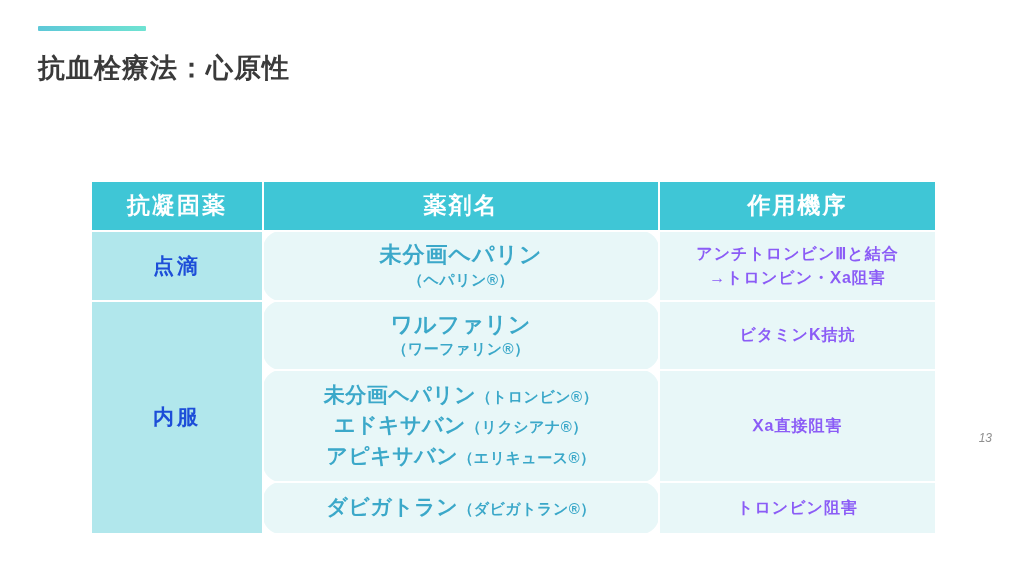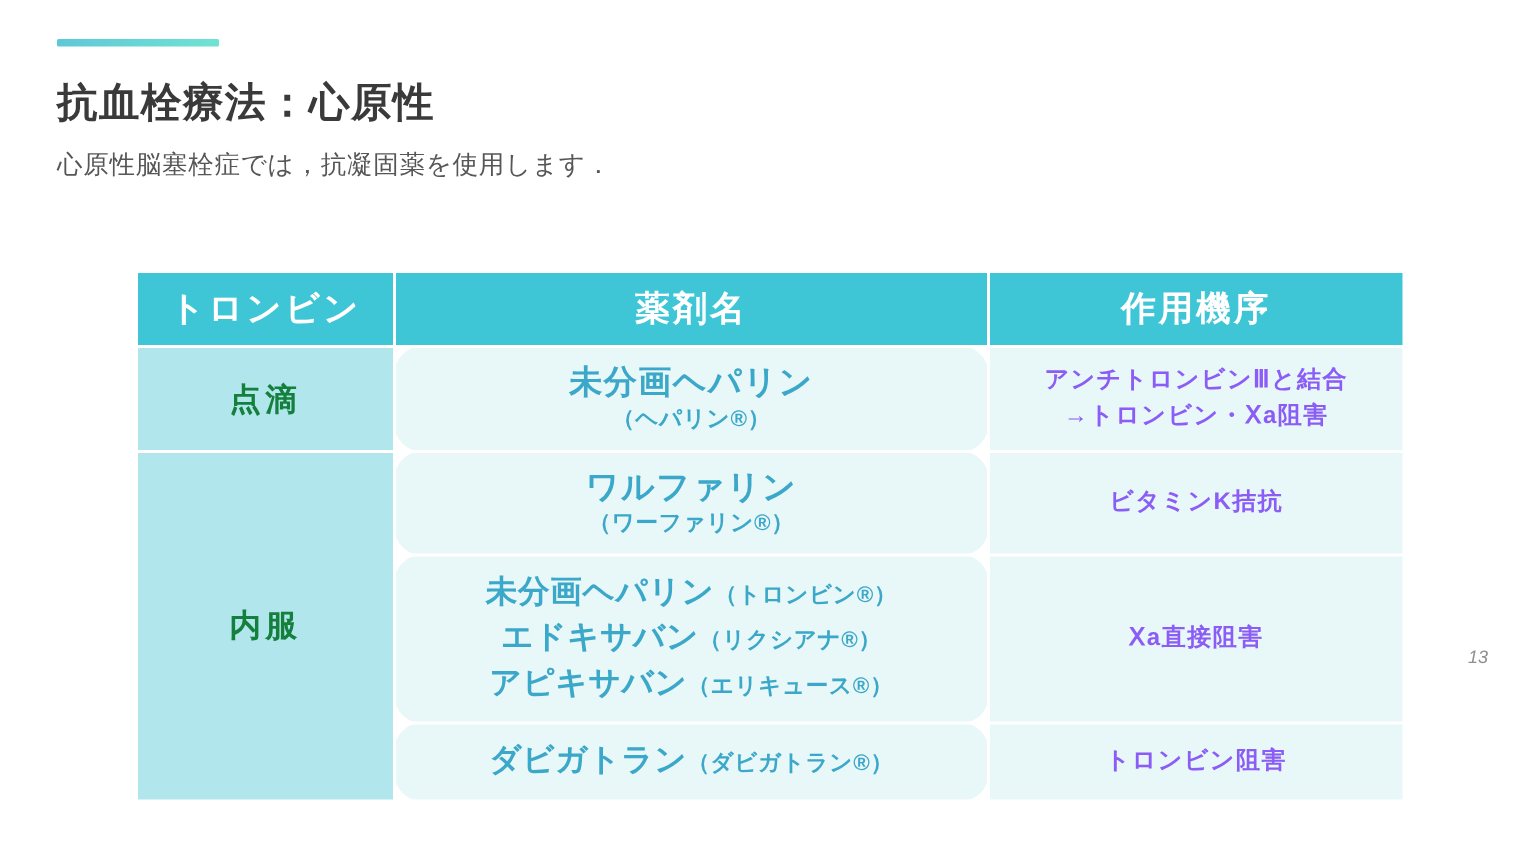--- a/index.html
+++ b/index.html
@@ -73,21 +73,21 @@
     text-align: center;
     border: 2px solid #ffffff;
   }
   table.drug-table td {
     border: 2px solid #ffffff;
     text-align: center;
     vertical-align: middle;
   }
   td.cat {
     background: #b1e7ec;
-    color: #15803d;
+    color: #1d4ed8;
     font-size: 21px;
     font-weight: bold;
     letter-spacing: 3px;
   }
   td.drug {
     background: #e8f7f8;
     color: #3ba8c9;
     padding: 9px 4px 10px 4px;
     border-radius: 18px;
   }
@@ -135,32 +135,31 @@
   }
 </style>
 </head>
 <body>
 
 <div class="slide">
 
   <div class="accent-bar"></div>
 
   <div class="title">抗血栓療法：心原性</div>
-  <div class="subtitle">心原性脳塞栓症では，抗凝固薬を使用します．</div>
 
   <div class="table-wrap">
     <table class="drug-table">
       <colgroup>
         <col class="c1">
           <col class="c2">
           <col class="c3">
       </colgroup>
       <thead>
         <tr>
-          <th>トロンビン</th>
+          <th>抗凝固薬</th>
           <th>薬剤名</th>
           <th>作用機序</th>
         </tr>
       </thead>
       <tbody>
         <tr>
           <td class="cat" rowspan="1">点滴</td>
           <td class="drug">
             <span class="drug-main">未分画ヘパリン</span>
             <span class="drug-sub">（ヘパリン®）</span>

